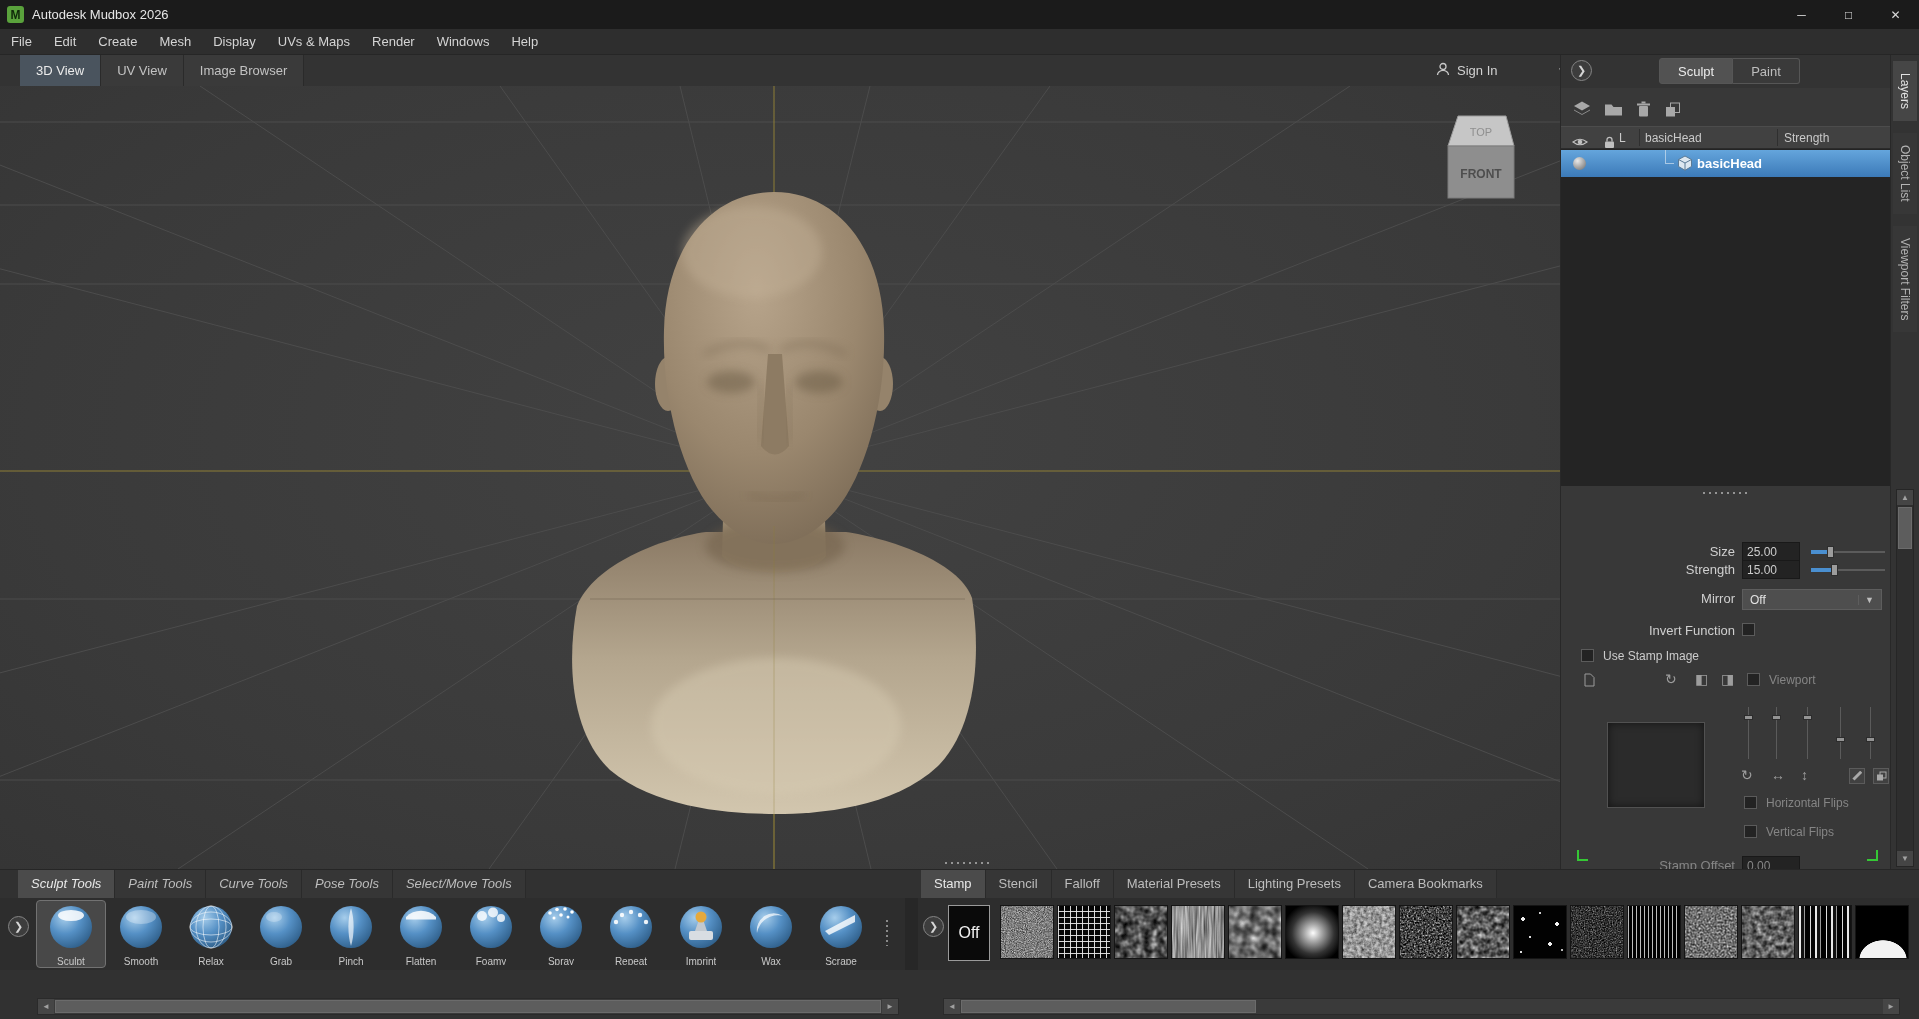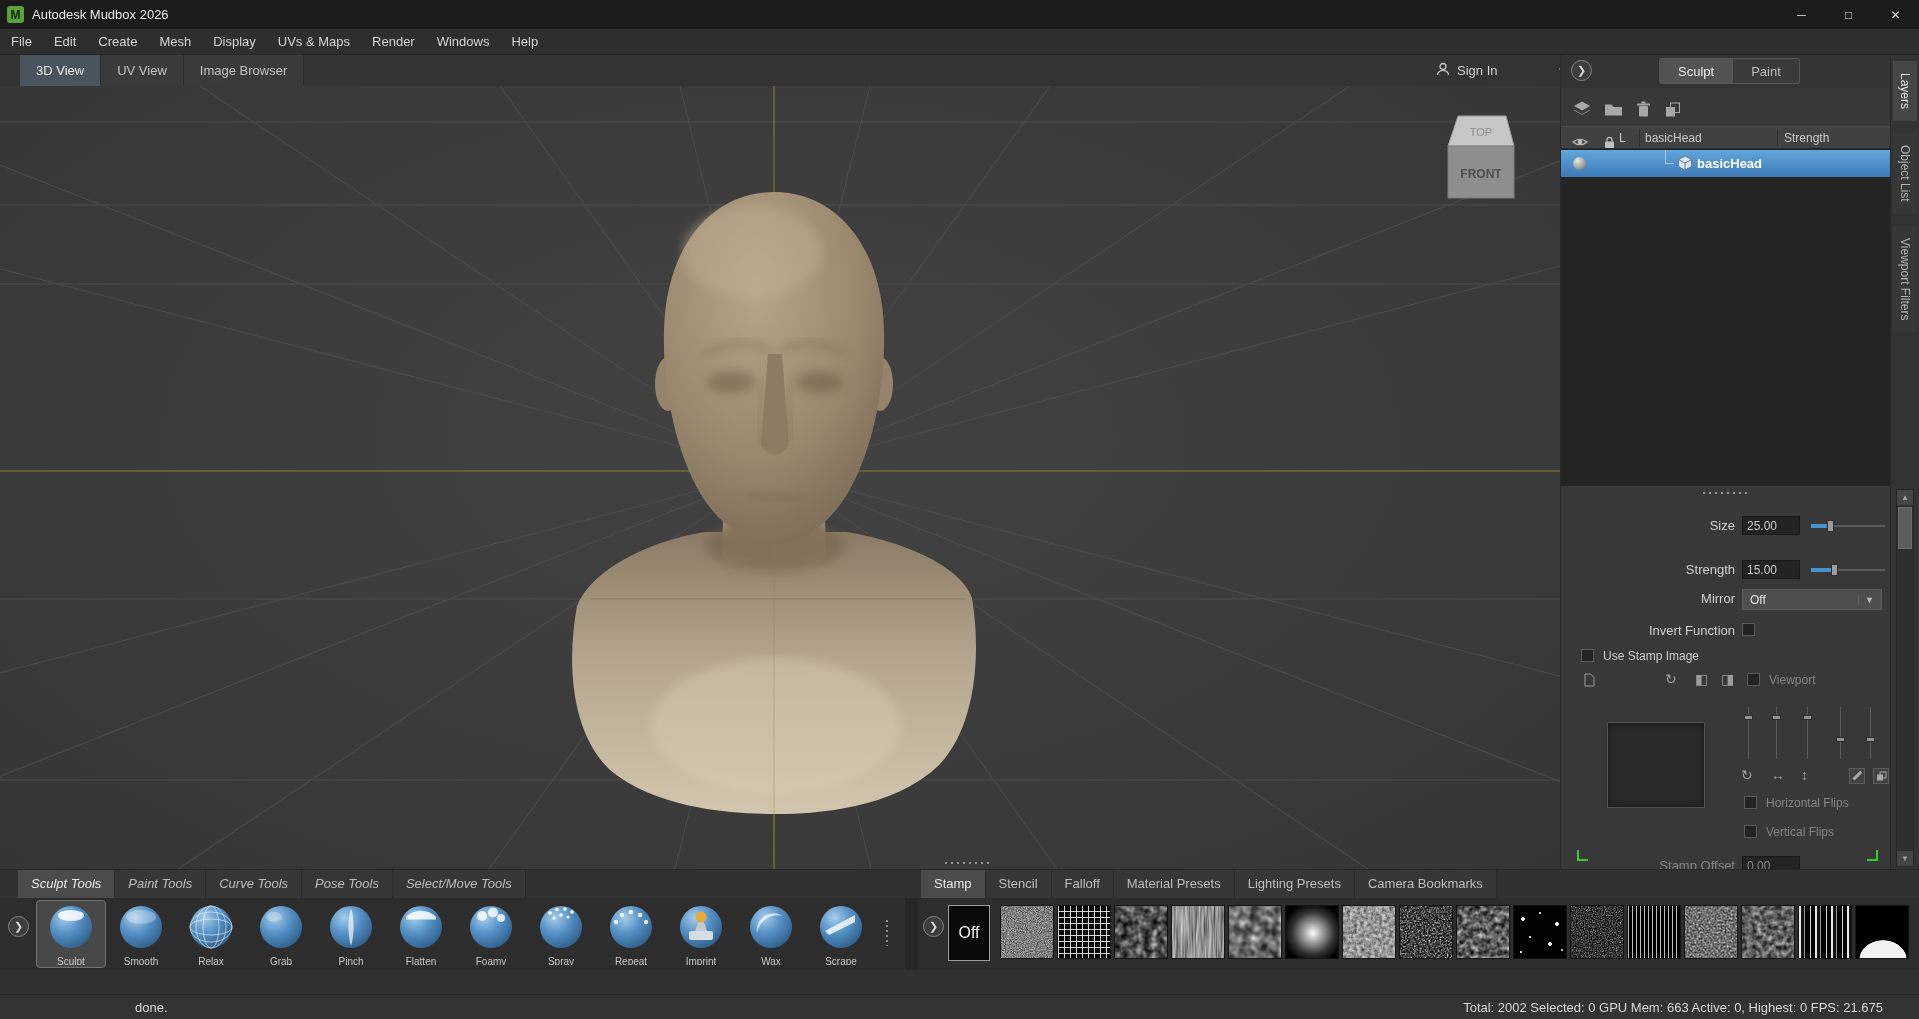--- a/index.html
+++ b/index.html
@@ -333,21 +333,21 @@
         <span class="layer-name">basicHead</span>
       </div>
     </div>
 
     <div class="rp-divider">
         <div class="dots"></div>
       </div>
 
     <div class="props">
 
-      <div class="prow" style="top:16px">
+      <div class="prow" style="top:42px">
         <span class="plabel">Size</span>
         <input class="pinput" value="25.00" style="">
         <div class="hslider">
           <div class="track"></div>
             <div class="fill" style="width:16px"></div>
             <div class="handle" style="left:16px"></div>
         </div>
       </div>
 
       <div class="prow" style="top:60px">
@@ -766,19 +766,15 @@
             </div>
           </div>
         <div class="hscroll" style="left:25px;width:957px;top:100px">
           <div class="sbtn left">◄</div>
           <div class="sthumb" style="left:17px;width:295px"></div>
           <div class="sbtn right">►</div>
         </div>
       </div>
     </div>
 
-    <div class="statusbar">
-      <span class="status-left">done.</span>
-      <span class="status-right">Total: 2002  Selected: 0  GPU Mem: 663  Active: 0, Highest: 0  FPS: 21.675</span>
-    </div>
   </div>
 
 </div>
 
 </body></html>

